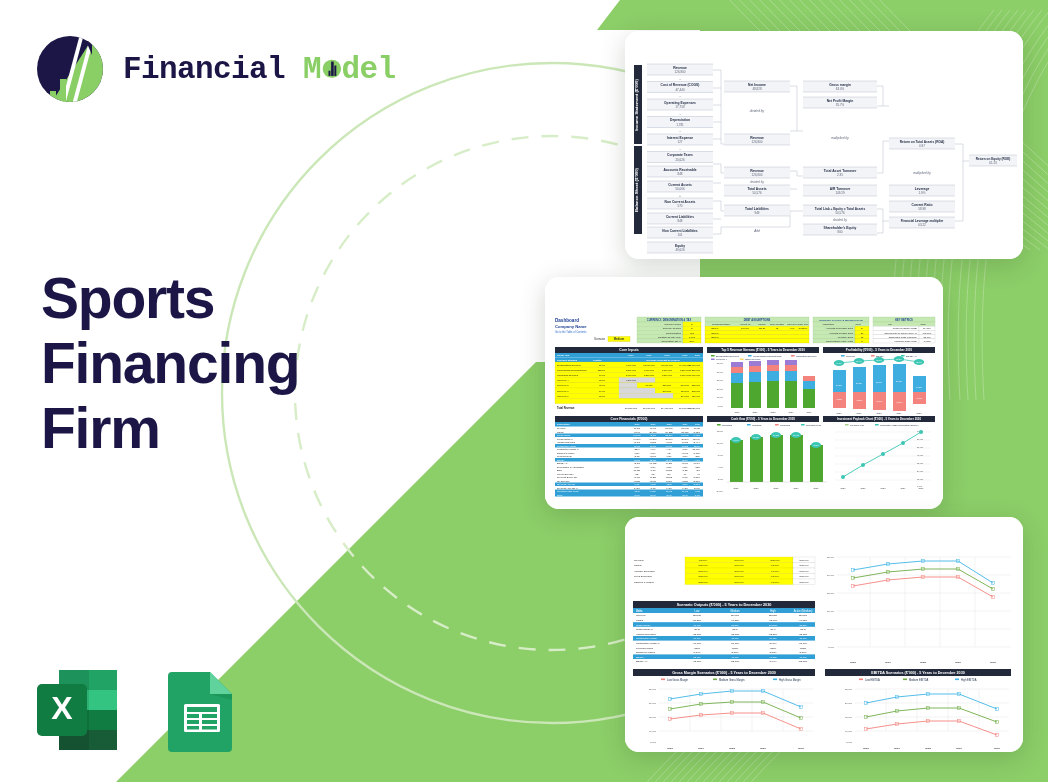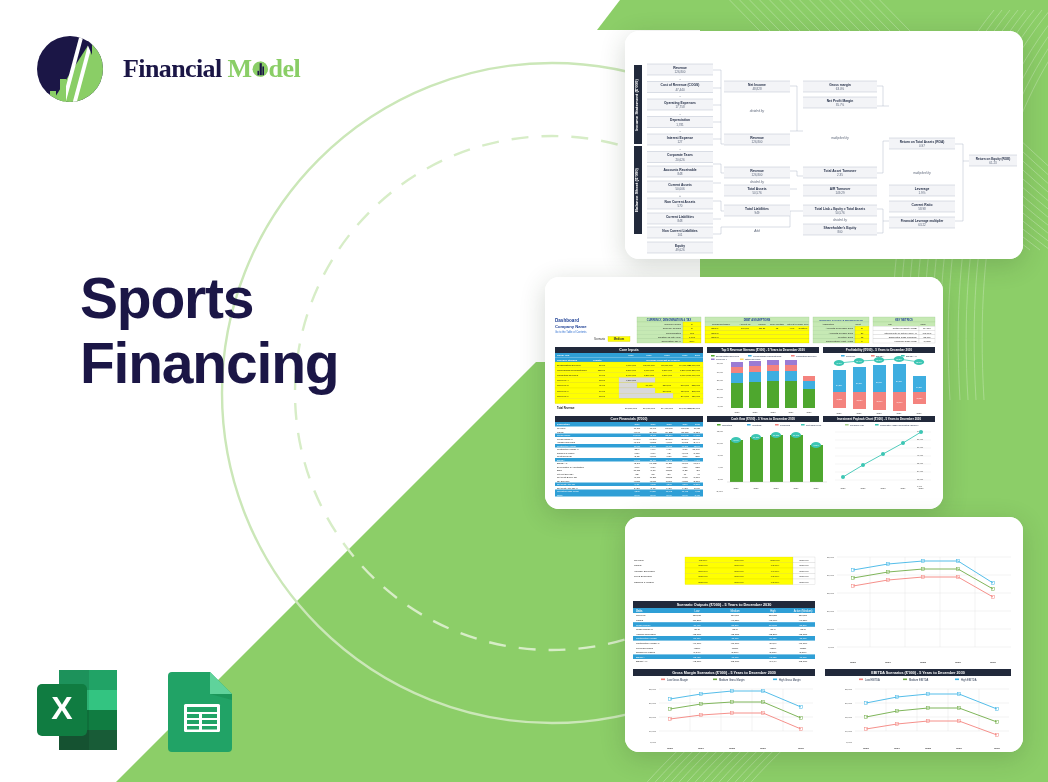--- a/index.html
+++ b/index.html
@@ -13,32 +13,32 @@
 
   
   .green-bg { position: absolute; inset: 0; pointer-events: none; }
 
   
   .arcs { position: absolute; left: 0; top: 0; width: 700px; height: 782px; pointer-events: none; }
 
   
   .logo-wrap { position: absolute; left: 34px; top: 33px; display: flex; align-items: center; gap: 17px; }
   .logo-mark { width: 72px; height: 72px; flex: 0 0 auto; }
-  .logo-text { font-size: 26px; font-weight: 700; letter-spacing: -0.6px; line-height: 1; white-space: nowrap;
-               font-family: Liberation Serif, serif; }
+  .logo-text { font-size: 31px; font-weight: 700; letter-spacing: -0.6px; line-height: 1; white-space: nowrap;
+               font-family: Liberation Mono, monospace; }
   .logo-text .dark { color: #1b1646; }
   .logo-text .green { color: #8ace66; }
   .logo-text .inline-o { display: inline-block; position: relative; width: 0.63em; height: 0.63em;
                          vertical-align: -0.02em; margin: 0 0.015em; }
 
   
   .title { position: absolute; left: 41px; top: 266px; width: 380px;
            font-size: 57px; font-weight: 700; line-height: 1.14; color: #1b1646;
            letter-spacing: -1.2px; }
-  .title span { display: block; margin-left: 39px; }
+  .title span { display: block; }
 
   
   .app-icons { position: absolute; left: 33px; top: 666px; display: flex; gap: 37px; align-items: flex-start; }
   .app-icon { width: 88px; height: 88px; }
 
   
   .card { position: absolute; background: #ffffff; border-radius: 14px;
           box-shadow: 0 6px 26px rgba(40,60,35,0.20); overflow: hidden; }
   .card-inner { position: absolute; inset: 0; }
 
@@ -164,20 +164,21 @@
           <path d="M19,10 L22,10 L22,26 L19,26 Z" fill="#1b1646"></path>
           <path d="M10,18 L13,18 L13,26 L10,26 Z" fill="#1b1646"></path>
         </svg>
       </span><span class="green">del</span>
     </div>
   </div>
 
   <h1 class="title">
     <span>Sports</span>
     <span>Financing</span>
+    <span>Firm</span>
   </h1>
 
   <div class="app-icons">
     <svg class="app-icon" viewBox="0 0 88 88">
       <rect x="26" y="4" width="58" height="80" rx="4" fill="#1d7044"></rect>
       <rect x="26" y="4" width="58" height="20" fill="#21a366"></rect>
       <rect x="26" y="24" width="58" height="20" fill="#33c481"></rect>
       <rect x="26" y="44" width="58" height="20" fill="#107c41"></rect>
       <rect x="26" y="64" width="58" height="20" fill="#185c37"></rect>
       <rect x="26" y="4" width="30" height="80" fill="#000" opacity="0.10"></rect>

